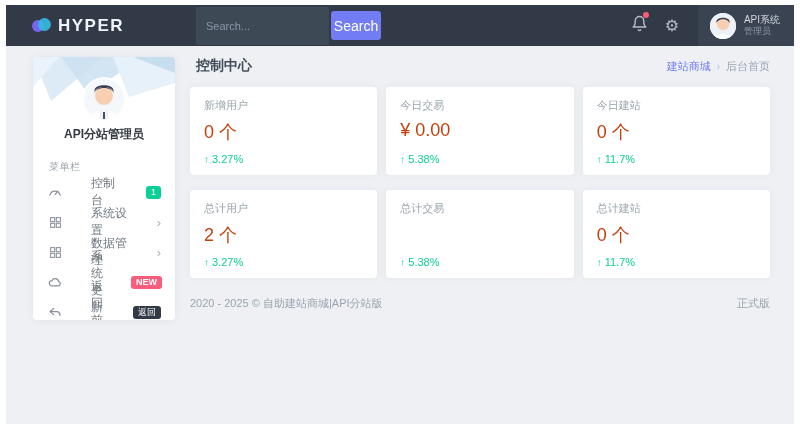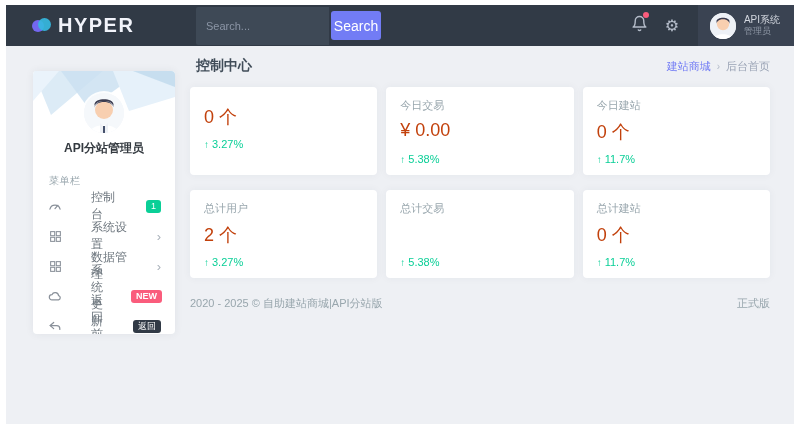--- a/index.html
+++ b/index.html
@@ -5,21 +5,21 @@
   * { margin:0; padding:0; box-sizing:border-box; }
   html,body { width:800px; height:430px; background:#ffffff; font-family:"Liberation Sans","DejaVu Sans",sans-serif; overflow:hidden; }
   .page { position:relative; width:800px; height:430px; background:#ffffff; }
 
   
   .topbar { position:absolute; left:6px; right:6px; top:5px; height:41px; background:#313a46; display:flex; align-items:center; }
   .brand { display:flex; align-items:center; gap:7px; padding-left:26px; width:160px; }
   .logo-mark { position:relative; width:19px; height:17px; flex:0 0 auto; }
   .logo-mark::before { content:""; position:absolute; left:0; top:3px; width:12px; height:12px; border-radius:50%; background:#7367f0; }
   .logo-mark::after { content:""; position:absolute; left:6px; top:1px; width:13px; height:13px; border-radius:50%; background:#35b8e0; opacity:.92; }
-  .brand-name { color:#f1f3fa; font-size:20px; font-weight:bold; letter-spacing:1.5px; }
+  .brand-name { color:#f1f3fa; font-size:17px; font-weight:bold; letter-spacing:1.5px; }
 
   .search-wrap { display:flex; align-items:center; margin-left:30px; }
   .search-input { width:133px; height:38px; background:#3e4956; border:none; outline:none; border-radius:2px 0 0 2px; padding:0 10px; font-size:11px; color:#cfd6e0; font-family:inherit; }
   .search-input::placeholder { color:#8b95a5; }
   .search-btn { height:29px; width:50px; background:#727cf5; color:#ffffff; border:none; border-radius:3px; font-size:14px; font-family:inherit; cursor:pointer; margin-left:2px; }
 
   .topbar-spacer { flex:1; }
   .top-icon { width:32px; text-align:center; color:#b4bcc9; position:relative; cursor:pointer; }
   .gear-glyph { font-size:16px; line-height:1; }
   .bell-dot { position:absolute; top:-3px; right:7px; width:6px; height:6px; border-radius:50%; background:#fa5c7c; }
@@ -27,21 +27,21 @@
   .user-block { height:41px; background:#3a4352; display:flex; align-items:center; gap:8px; padding:0 14px 0 12px; margin-left:10px; cursor:pointer; }
   .user-avatar { width:26px; height:26px; border-radius:50%; overflow:hidden; background:#e9edf2; flex:0 0 auto; }
   .user-name-lines { display:flex; flex-direction:column; line-height:1.25; }
   .user-line1 { font-size:10px; color:#d3d7df; }
   .user-line2 { font-size:9px; color:#8f98a6; }
 
   
   .content { position:absolute; left:6px; right:6px; top:46px; bottom:6px; background:#eef0f4; }
 
   
-  .sidebar { position:absolute; left:27px; top:25px; width:142px; height:263px; background:#ffffff; border-radius:4px; box-shadow:0 0 8px rgba(49,58,70,.07); overflow:hidden; }
+  .sidebar { position:absolute; left:27px; top:11px; width:142px; height:263px; background:#ffffff; border-radius:4px; box-shadow:0 0 8px rgba(49,58,70,.07); overflow:hidden; }
   .sidebar-art { display:block; width:142px; height:48px; }
   .profile-avatar { width:40px; height:40px; border-radius:50%; overflow:hidden; margin:-26px auto 0; position:relative; background:#f5f7fa; box-shadow:0 0 0 2px rgba(255,255,255,.9); }
   .profile-name { text-align:center; font-size:12px; font-weight:bold; color:#343a40; margin-top:7px; }
   .menu-label { font-size:10px; color:#98a6ad; margin:17px 0 3px 16px; letter-spacing:.5px; }
   .menu { list-style:none; }
   .menu-item { display:flex; align-items:center; gap:28px; height:30px; padding:0 14px; font-size:12px; color:#6c757d; cursor:pointer; }
   .menu-icon { width:16px; height:16px; flex:0 0 auto; display:flex; align-items:center; justify-content:center; color:#8a919a; }
   .menu-text { flex:1; }
   .badge { font-size:9px; border-radius:3px; padding:2px 5px; line-height:1; color:#fff; }
   .badge-success { background:#0acf97; }
@@ -197,20 +197,21 @@
         <nav class="breadcrumb">
           <span class="crumb-parent">建站商城</span>
           <span class="crumb-sep">›</span>
           <span class="crumb-current">后台首页</span>
         </nav>
       </div>
 
       <div class="cards-grid">
 
         <div class="stat-card">
+          <div class="stat-label">新增用户</div>
           <div class="stat-value">0 个</div>
           <div class="stat-delta">
             <span class="arrow-up">↑</span>
             <span>3.27%</span>
           </div>
         </div>
 
         <div class="stat-card">
           <div class="stat-label">今日交易</div>
           <div class="stat-value">¥ 0.00</div>

